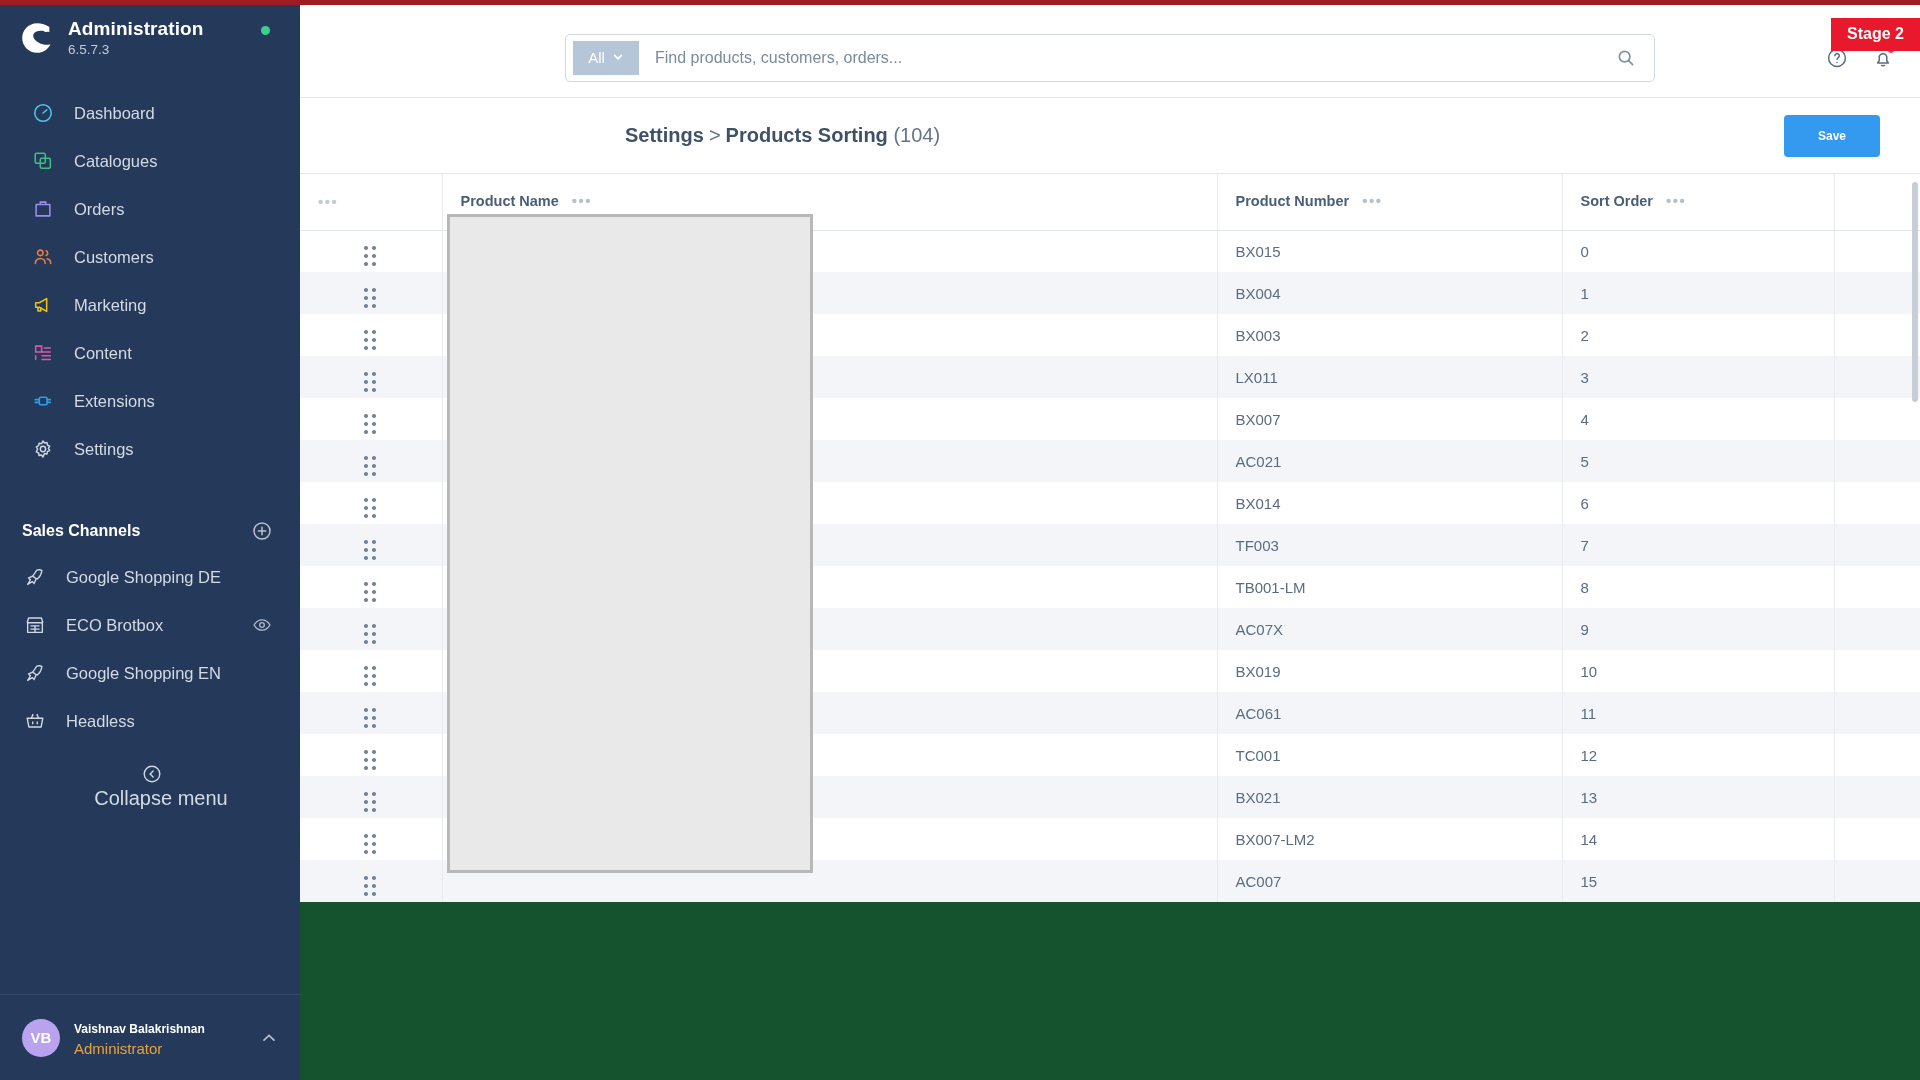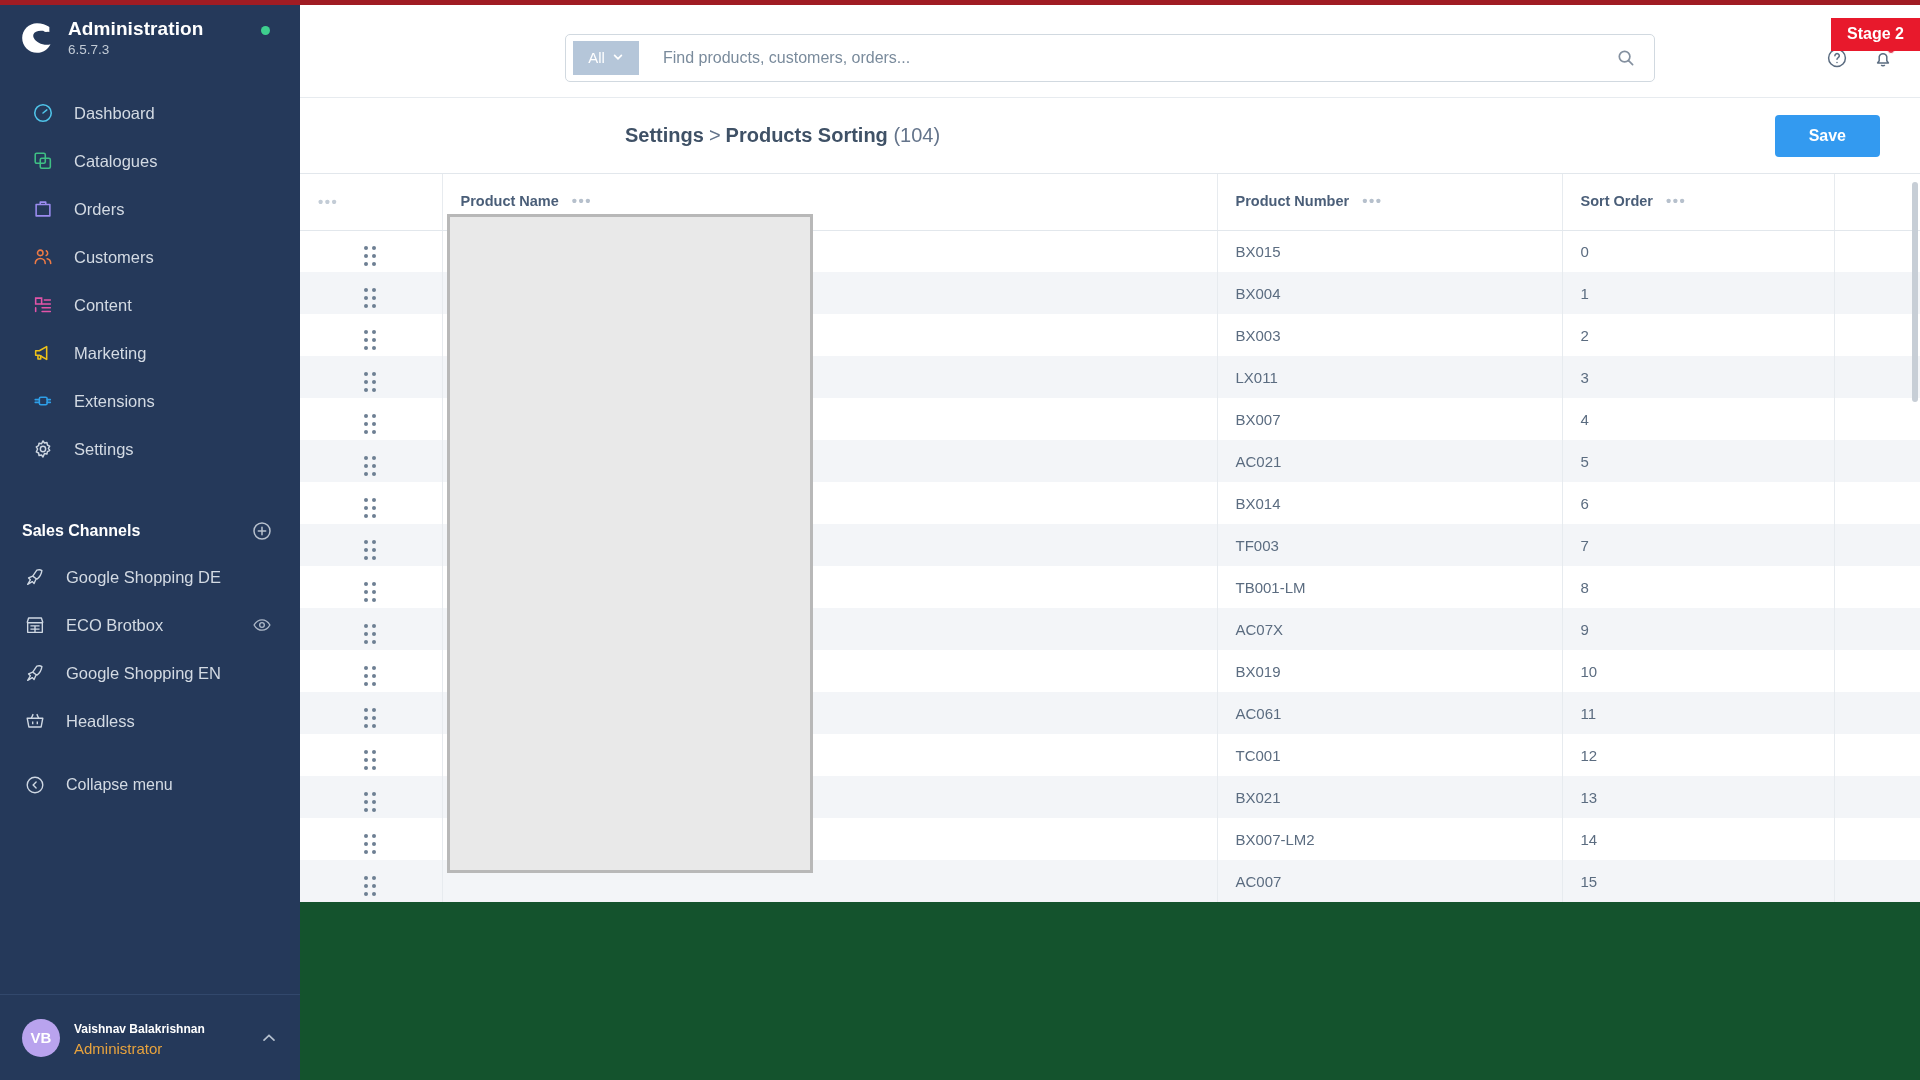--- a/index.html
+++ b/index.html
@@ -83,22 +83,23 @@
     position: relative;
   }
   .chan-eye {
     position: absolute; right: 28px; top: 50%;
     transform: translateY(-50%);
     width: 20px; height: 20px; opacity: .8; cursor: pointer;
   }
   .collapse-row {
     display: flex; align-items: center;
     height: 48px; padding-left: 22px;
-    font-size: 16px; color: #d3dae3; cursor: pointer;
+    font-size: 20px; color: #d3dae3; cursor: pointer;
     margin-top: 16px;
+    flex-direction: column;
   }
 
   #sidebar-spacer { flex: 1 1 auto; }
 
   #user-area {
     border-top: 1px solid #32486c;
     display: flex; align-items: center;
     height: 86px; padding: 0 22px;
     cursor: pointer;
   }
@@ -141,21 +142,21 @@
     display: flex; align-items: center; justify-content: center;
     gap: 7px;
     height: 34px; min-width: 66px;
     background: #b5c6d9; border-radius: 0;
     color: #ffffff; font-size: 15px;
     cursor: pointer; padding: 0 10px;
   }
   #search-input {
     flex: 1 1 auto; border: none; outline: none;
     font-size: 16px; color: #52667a;
-    padding-left: 24px;
+    padding-left: 16px;
     font-family: "Liberation Sans", sans-serif;
     background: transparent;
   }
   #search-input::placeholder { color: #7a8b9c; }
   #search-mag { width: 20px; height: 20px; margin-right: 12px; cursor: pointer; opacity: .75; }
 
   #hdr-right {
     position: absolute; right: 26px; top: 50%;
     transform: translateY(-50%);
     display: flex; align-items: center; gap: 24px;
@@ -189,21 +190,21 @@
     font-size: 20px; color: #3f5166; font-weight: bold;
     white-space: nowrap;
   }
   #breadcrumb .sep { font-weight: normal; margin: 0 5px; color: #64748b; }
   #breadcrumb .count { font-weight: normal; color: #64748b; }
   #save-btn {
     margin-left: auto;
     background: #339af0; color: #ffffff;
     border: none; border-radius: 4px;
     height: 42px; padding: 0 34px;
-    font-size: 16px; font-weight: bold;
+    font-size: 12px; font-weight: bold;
     cursor: pointer;
     font-family: "Liberation Sans", sans-serif;
     text-align: right;
   }
 
   
   #grid {
     position: relative;
     border-top: 1px solid #e2e7ec;
     background: #ffffff;
@@ -338,36 +339,36 @@
           <circle cx="9" cy="7.5" r="3"></circle>
             <path d="M3.6 19c0-3.2 2.4-5.4 5.4-5.4s5.4 2.2 5.4 5.4"></path>
           <path d="M15.5 5.2a2.9 2.9 0 010 5.2M16.5 13.9c2.3.5 3.9 2.5 3.9 5.1"></path>
         </svg>
       </span>
       <span>Customers</span>
     </div>
 
     <div class="nav-item">
       <span class="nav-ico">
+        <svg viewBox="0 0 24 24" fill="none" stroke="#eec218" stroke-width="1.7" stroke-linejoin="round">
+          <path d="M4 9.5h4l8-4.5v14l-8-4.5H4z"></path>
+            <path d="M6.5 14.5v4h3v-4"></path>
+        </svg>
+      </span>
+      <span>Marketing</span>
+    </div>
+
+    <div class="nav-item">
+      <span class="nav-ico">
         <svg viewBox="0 0 24 24" fill="none" stroke="#e254a8" stroke-width="1.7" stroke-linecap="round">
           <path d="M4 4.5h6.5v6.5H4z"></path>
             <path d="M13.5 6.5h6.5M11 11h9M11 15h9M11 19h9M4 15v4"></path>
         </svg>
       </span>
       <span>Content</span>
-    </div>
-
-    <div class="nav-item">
-      <span class="nav-ico">
-        <svg viewBox="0 0 24 24" fill="none" stroke="#eec218" stroke-width="1.7" stroke-linejoin="round">
-          <path d="M4 9.5h4l8-4.5v14l-8-4.5H4z"></path>
-            <path d="M6.5 14.5v4h3v-4"></path>
-        </svg>
-      </span>
-      <span>Marketing</span>
     </div>
 
     <div class="nav-item">
       <span class="nav-ico">
         <svg viewBox="0 0 24 24" fill="none" stroke="#2e9fe8" stroke-width="1.7" stroke-linecap="round">
           <rect x="8" y="8" width="8.5" height="8" rx="1.6"></rect>
           <path d="M3.5 10.5h4.5M3.5 13.5h4.5M16.5 10.5H20M16.5 13.5H20"></path>
         </svg>
       </span>
       <span>Extensions</span>

